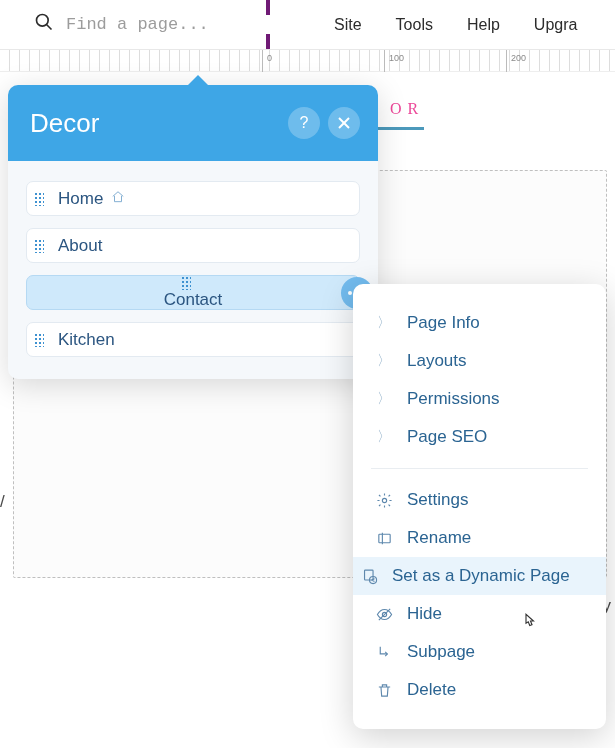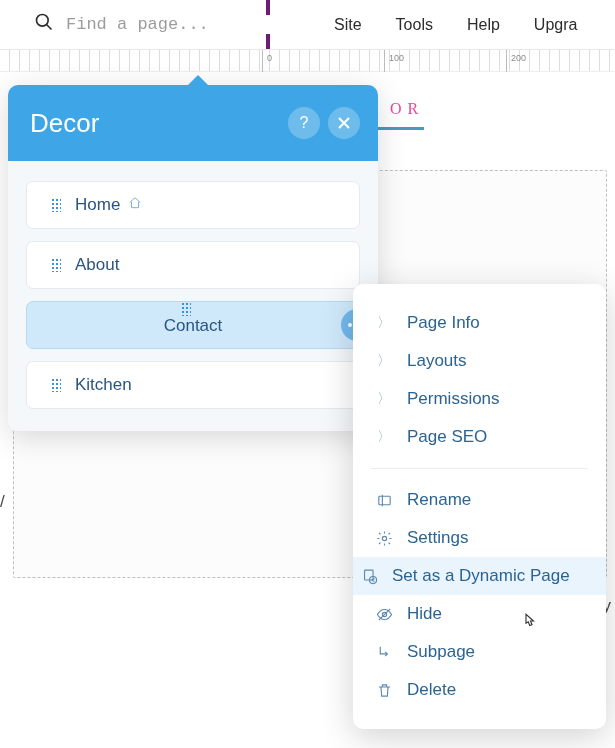--- a/index.html
+++ b/index.html
@@ -135,27 +135,27 @@
     .hcircle {
       width: 32px; height: 32px; border-radius: 50%;
       background: rgba(255,255,255,0.25);
       display: flex; align-items: center; justify-content: center;
       cursor: pointer;
       color: #fff;
     }
 
     .page-list { padding: 20px 18px 4px; display: flex; flex-direction: column; gap: 12px; }
     .pitem {
-      height: 48px;
+      height: 35px;
       background: #fff;
       border: 1px solid #e3eaf1;
       border-radius: 7px;
       display: flex;
       align-items: center;
-      padding: 0 24px;
+      padding: 0 7px;
       font-size: 17px;
       color: #2b5580;
       position: relative;
       cursor: pointer;
     }
     .pitem.selected {
       background: #cfe9fb;
       border-color: #b5d9f3;
       flex-direction: column;
     }
@@ -322,34 +322,34 @@
     <div class="citem">
       <span class="ic chev">〉</span>
       <span>Page SEO</span>
     </div>
   </div>
   <div class="divider"></div>
   <div class="cgroup">
     <div class="citem">
       <span class="ic">
         <svg width="17" height="17" viewBox="0 0 24 24" fill="none" stroke="#5e88ad" stroke-width="1.6">
+            <circle cx="12" cy="12" r="3"></circle>
+            <path d="M12 2v3M12 19v3M4.2 4.2l2.1 2.1M17.7 17.7l2.1 2.1M2 12h3M19 12h3M4.2 19.8l2.1-2.1M17.7 6.3l2.1-2.1"></path>
+          </svg>
+      </span>
+      <span>Settings</span>
+    </div>
+    <div class="citem">
+      <span class="ic">
+        <svg width="17" height="17" viewBox="0 0 24 24" fill="none" stroke="#5e88ad" stroke-width="1.6">
             <rect x="4" y="6" width="16" height="12" rx="1"></rect>
             <path d="M9 4v16"></path>
           </svg>
       </span>
       <span>Rename</span>
-    </div>
-    <div class="citem">
-      <span class="ic">
-        <svg width="17" height="17" viewBox="0 0 24 24" fill="none" stroke="#5e88ad" stroke-width="1.6">
-            <circle cx="12" cy="12" r="3"></circle>
-            <path d="M12 2v3M12 19v3M4.2 4.2l2.1 2.1M17.7 17.7l2.1 2.1M2 12h3M19 12h3M4.2 19.8l2.1-2.1M17.7 6.3l2.1-2.1"></path>
-          </svg>
-      </span>
-      <span>Settings</span>
     </div>
     <div class="citem hover">
       <span class="ic">
         <svg width="17" height="17" viewBox="0 0 24 24" fill="none" stroke="#5e88ad" stroke-width="1.6">
             <rect x="5" y="3" width="12" height="14" rx="1"></rect>
             <circle cx="17" cy="17" r="5"></circle>
             <path d="M15 17l4-2M15 17l4 2"></path>
           </svg>
       </span>
       <span>Set as a Dynamic Page</span>

